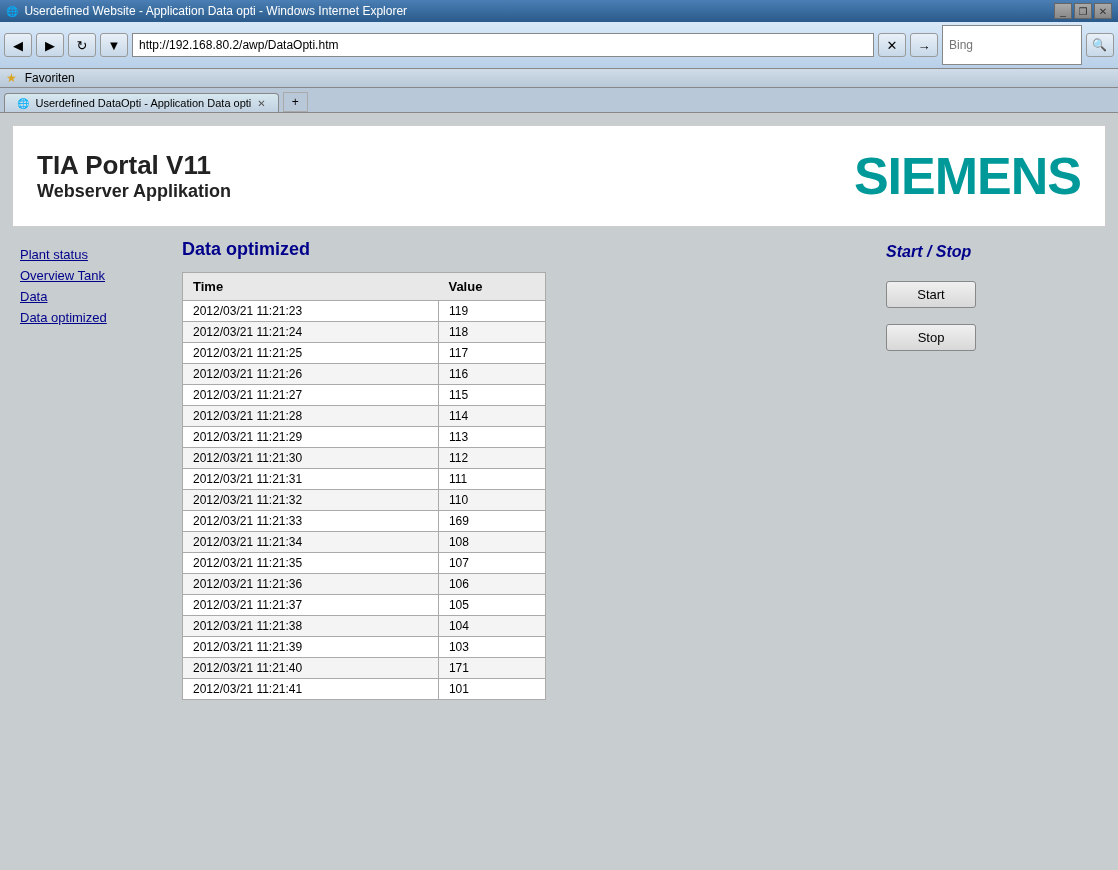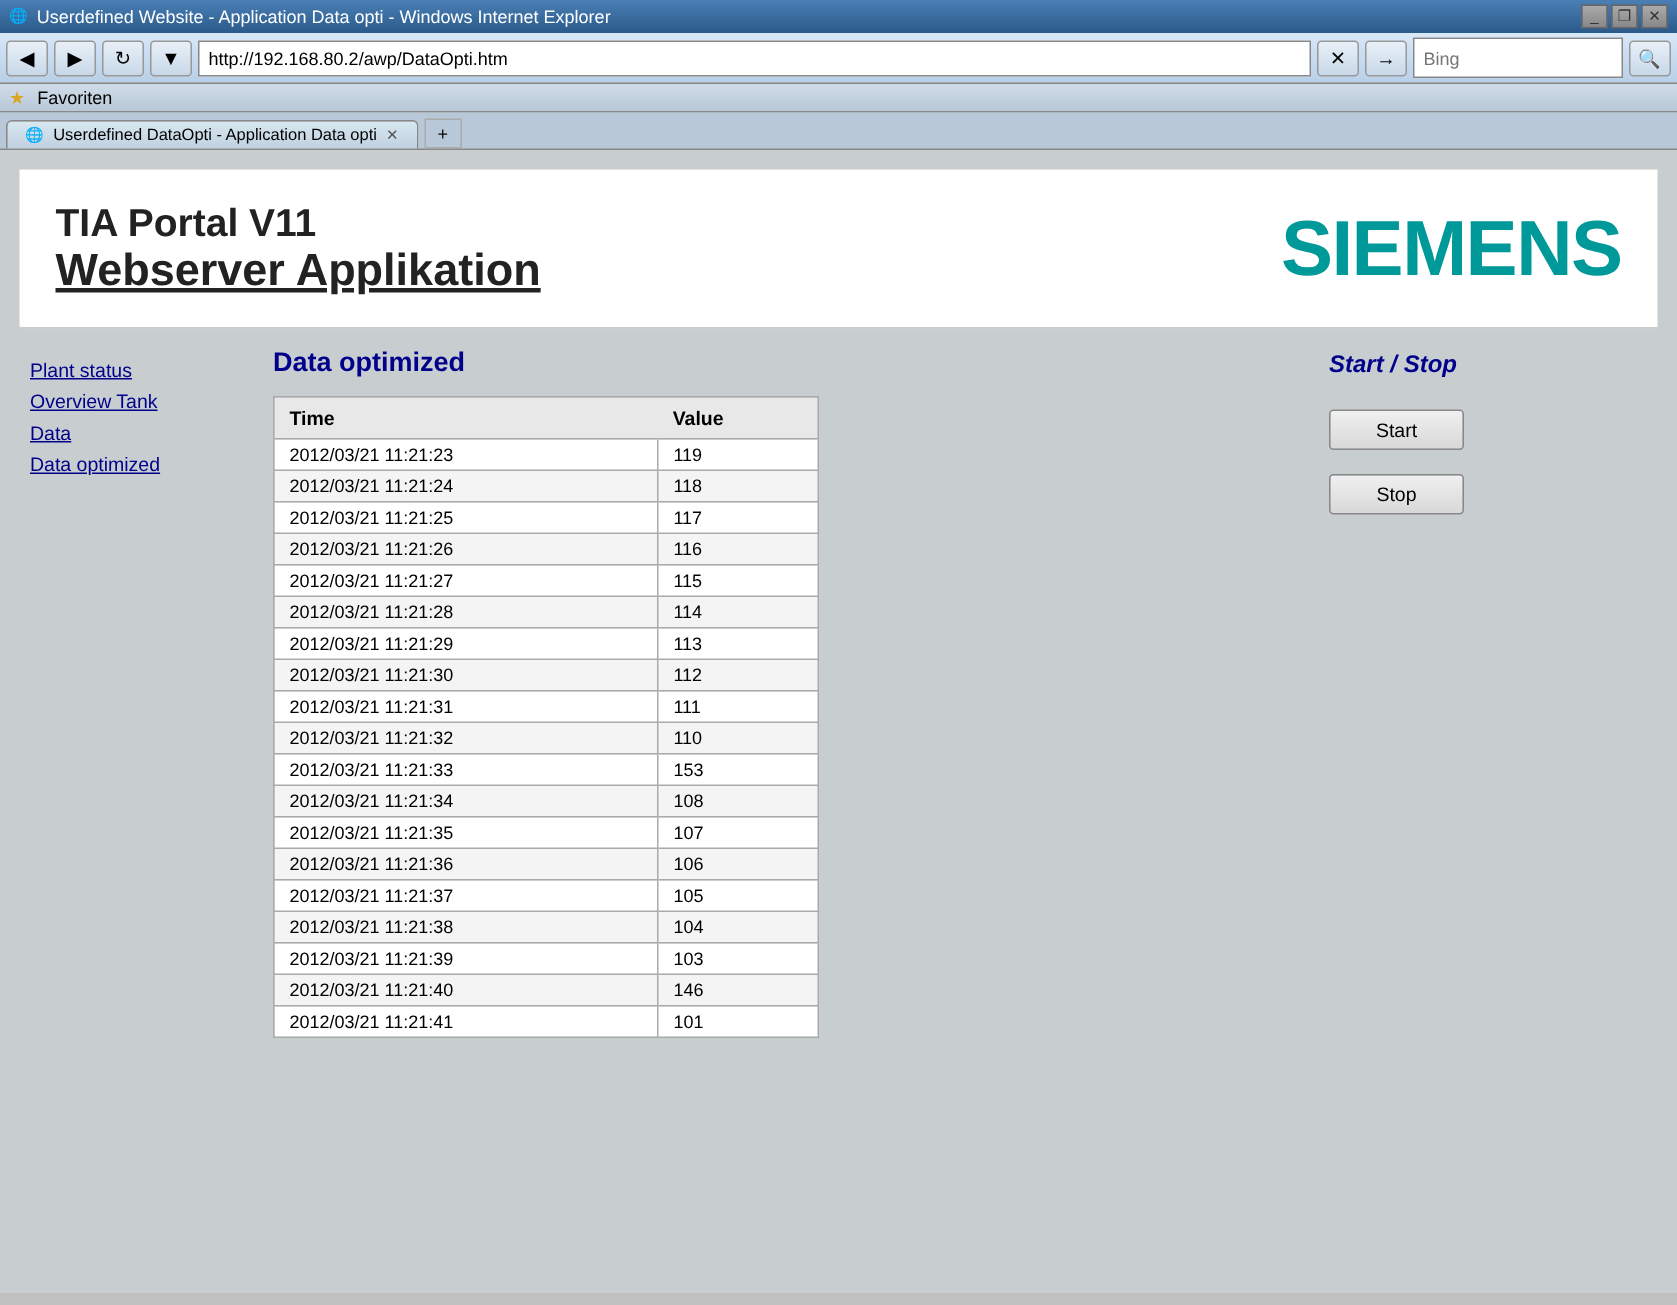--- a/index.html
+++ b/index.html
@@ -49,21 +49,21 @@
     .address-bar {
       flex: 1;
       height: 24px;
       border: 1px solid #888;
       padding: 2px 6px;
       font-size: 12px;
       background: white;
     }
     .search-bar {
       width: 140px;
-      height: 27px;
+      height: 40px;
       border: 1px solid #888;
       padding: 2px 6px;
       font-size: 12px;
       background: white;
     }
     .go-btn {
       width: 28px; height: 24px;
       background: linear-gradient(to bottom, #e8f0f8, #c8d8e8);
       border: 1px solid #999;
       border-radius: 3px;
@@ -125,24 +125,23 @@
       align-items: center;
       justify-content: space-between;
       border: 1px solid #ccc;
     }
     .site-title-block h1 {
       font-size: 26px;
       font-weight: bold;
       color: #222;
     }
     .site-title-block h2 {
-      font-size: 30px;
+      font-size: 18px;
       font-weight: bold;
       color: #222;
-      text-decoration: underline;
     }
     .siemens-logo {
       font-size: 52px;
       font-weight: bold;
       color: #009999;
       letter-spacing: -1px;
     }
 
     
     .content-area {
@@ -337,21 +336,21 @@
               <tr>
                 <td>2012/03/21 11:21:31</td>
                 <td>111</td>
               </tr>
               <tr>
                 <td>2012/03/21 11:21:32</td>
                 <td>110</td>
               </tr>
               <tr>
                 <td>2012/03/21 11:21:33</td>
-                <td>153</td>
+                <td>169</td>
               </tr>
               <tr>
                 <td>2012/03/21 11:21:34</td>
                 <td>108</td>
               </tr>
               <tr>
                 <td>2012/03/21 11:21:35</td>
                 <td>107</td>
               </tr>
               <tr>
@@ -365,21 +364,21 @@
               <tr>
                 <td>2012/03/21 11:21:38</td>
                 <td>104</td>
               </tr>
               <tr>
                 <td>2012/03/21 11:21:39</td>
                 <td>103</td>
               </tr>
               <tr>
                 <td>2012/03/21 11:21:40</td>
-                <td>146</td>
+                <td>171</td>
               </tr>
               <tr>
                 <td>2012/03/21 11:21:41</td>
                 <td>101</td>
               </tr>
             </tbody>
         </table>
       </div>
 
       <div class="control-section">

